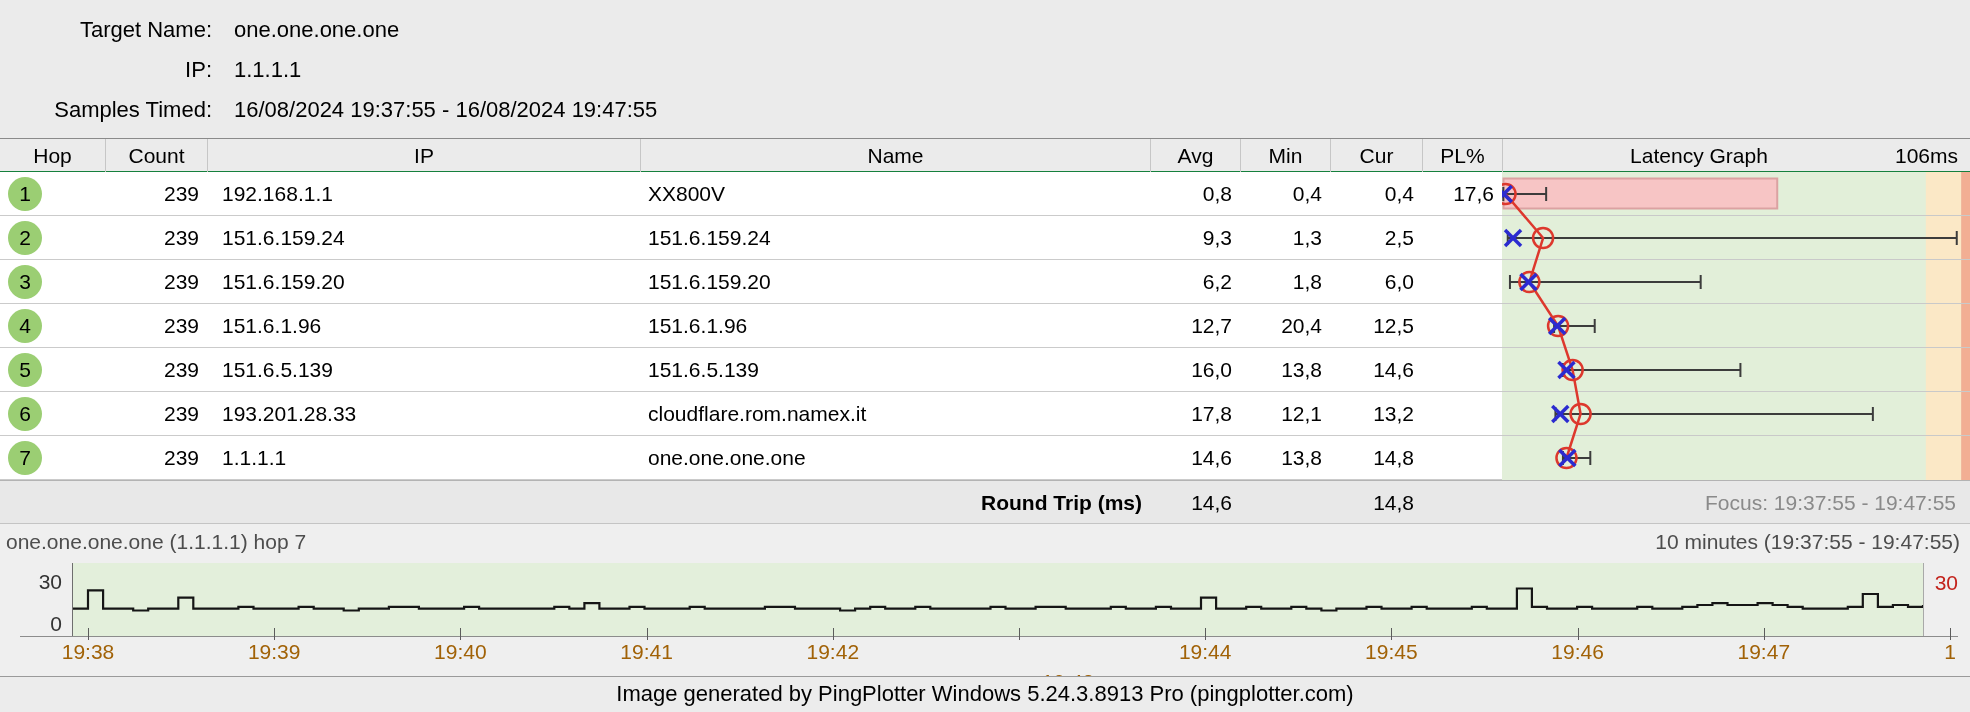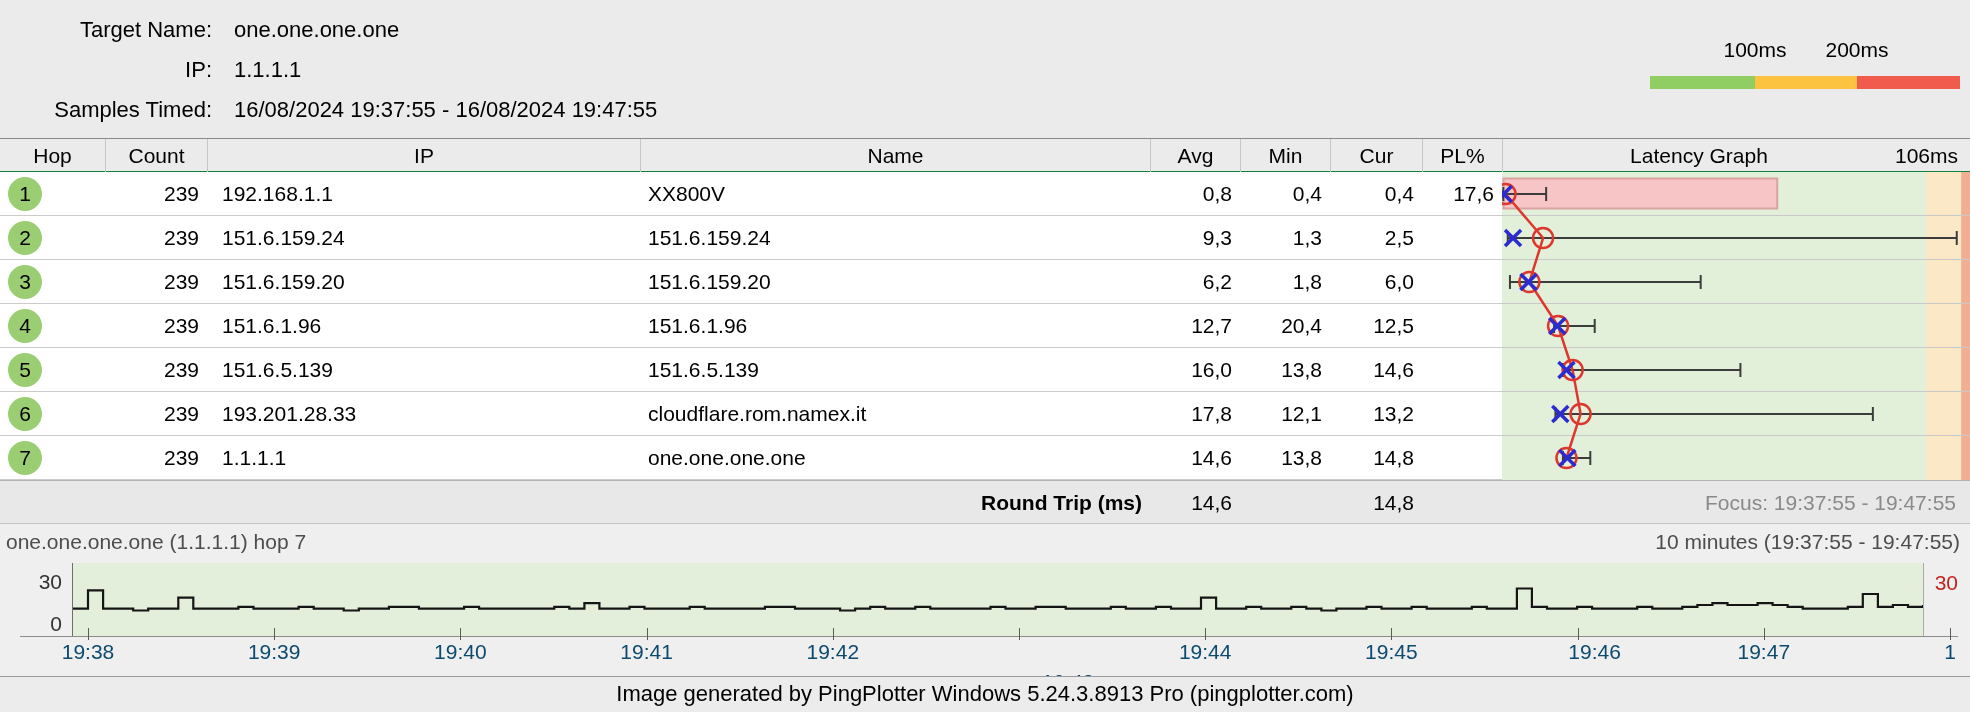--- a/index.html
+++ b/index.html
@@ -48,21 +48,21 @@
   .timeline{position:absolute;top:524px;left:0;width:1970px;height:152px;background:#efefef;}
   .tl-title-left{position:absolute;left:6px;top:6px;font-size:21px;color:#4d4d4d;}
   .tl-title-right{position:absolute;right:10px;top:6px;font-size:21px;color:#4d4d4d;}
   .tl-ylab{position:absolute;width:62px;text-align:right;font-size:21px;color:#333;}
   .tl-y30{left:0;top:46px;} .tl-y0{left:0;top:88px;}
   .tl-plot{position:absolute;left:72px;top:39px;width:1850px;height:73px;background:#e3efdb;
            border-left:1px solid #6e6e6e;border-right:1px solid #a9a9a9;box-sizing:content-box;}
   .tl-right30{position:absolute;right:12px;top:47px;font-size:21px;color:#c3231c;}
   .tl-axisline{position:absolute;left:20px;top:112px;width:1938px;height:1px;background:#8c8c8c;}
   .tl-tick{position:absolute;top:104px;width:1px;height:12px;background:#5c5c5c;}
-  .tl-ticklab{position:absolute;top:116px;transform:translateX(-50%);font-size:21px;color:#0c4a6e;white-space:nowrap;}
+  .tl-ticklab{position:absolute;top:116px;transform:translateX(-50%);font-size:21px;color:#a16207;white-space:nowrap;}
   
   .footer{position:absolute;top:676px;left:0;width:1970px;height:36px;background:#ececec;
           border-top:1px solid #9a9a9a;box-sizing:border-box;text-align:center;
           font-size:22px;line-height:34px;}
 </style>
 </head>
 <body>
 
 <div class="page">
 
@@ -74,31 +74,20 @@
     <div class="info-row">
       <div class="info-label">IP:</div>
       <div class="info-value">1.1.1.1</div>
     </div>
     <div class="info-row">
       <div class="info-label">Samples Timed:</div>
       <div class="info-value">16/08/2024 19:37:55 - 16/08/2024 19:47:55</div>
     </div>
   </div>
 
-  <div class="legend">
-    <div class="legend-labels">
-      <span class="lab100">100ms</span>
-      <span class="lab200">200ms</span>
-    </div>
-    <div class="legend-bar">
-      <span class="seg" id="seg-green" style="width: 105px; background: rgb(144, 205, 98);"></span>
-      <span class="seg" id="seg-yellow" style="width: 102px; background: rgb(251, 195, 64);"></span>
-      <span class="seg" id="seg-red" style="width: 103px; background: rgb(241, 91, 77);"></span>
-    </div>
-  </div>
 
   <div class="table">
     <div class="thead">
       <div>Hop</div>
       <div>Count</div>
       <div>IP</div>
       <div>Name</div>
       <div>Avg</div>
       <div>Min</div>
       <div>Cur</div>
@@ -285,21 +274,21 @@
         <div class="tl-ticklab" style="left: 646.6px;">19:41</div>
         <div class="tl-tick" style="left: 832.8px;"></div>
         <div class="tl-ticklab" style="left: 832.8px;">19:42</div>
         <div class="tl-tick" style="left: 1019px;"></div>
         <div class="tl-ticklab" style="left: 1068px; margin-top: 30px;">19:43</div>
         <div class="tl-tick" style="left: 1205.2px;"></div>
         <div class="tl-ticklab" style="left: 1205.2px;">19:44</div>
         <div class="tl-tick" style="left: 1391.4px;"></div>
         <div class="tl-ticklab" style="left: 1391.4px;">19:45</div>
         <div class="tl-tick" style="left: 1577.6px;"></div>
-        <div class="tl-ticklab" style="left: 1577.6px; margin-left: 17px;">19:46</div>
+        <div class="tl-ticklab" style="left: 1577.6px;">19:46</div>
         <div class="tl-tick" style="left: 1763.8px;"></div>
         <div class="tl-ticklab" style="left: 1763.8px;">19:47</div>
         <div class="tl-tick" style="left: 1950px;"></div>
         <div class="tl-ticklab" style="left: 1950px;">1</div>
       </div>
   </div>
 
   <div class="footer">
     <span>Image generated by PingPlotter Windows 5.24.3.8913 Pro (pingplotter.com)</span>
   </div>

